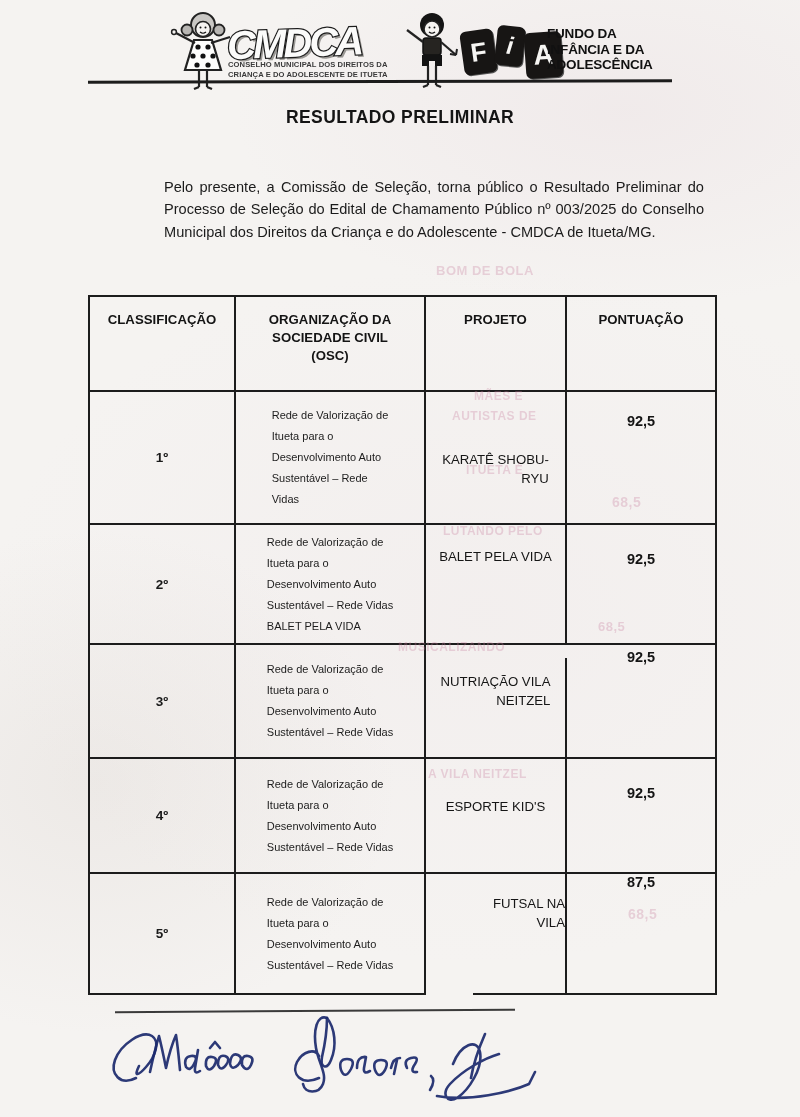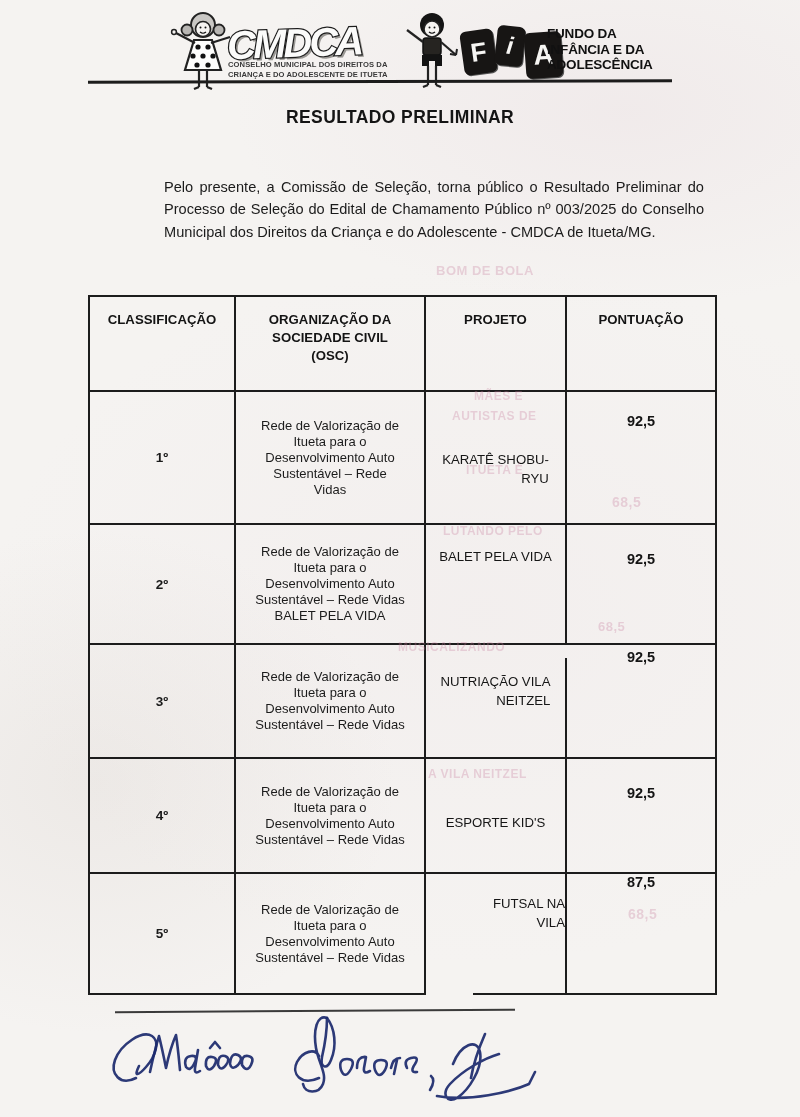--- a/index.html
+++ b/index.html
@@ -39,27 +39,27 @@
   
   .tbl{position:absolute;left:88px;top:295px;display:grid;
     grid-template-columns:146px 190px 141px 150px;
     grid-template-rows:95px 133px 120px 114px 115px 121px;
     border-left:2.5px solid #1c1c1c;border-top:2.5px solid #1c1c1c;}
   .cell{border-right:2.5px solid #1c1c1c;border-bottom:2.5px solid #1c1c1c;
     box-sizing:border-box;display:flex;justify-content:center;}
   .hcell{font-weight:bold;font-size:13.2px;line-height:18px;text-align:center;
     white-space:pre-line;padding-top:14px;color:#141414;}
   .classif{align-items:center;font-weight:bold;font-size:13.5px;}
-  .osc{align-items:center;font-size:13px;line-height:16px;text-align:center;white-space:pre-line;color:#1c1c1c;}
+  .osc{align-items:center;font-size:11px;line-height:21px;white-space:pre-line;color:#1c1c1c;}
   .proj{font-size:13.2px;line-height:19px;text-align:right;white-space:pre-line;align-items:flex-start;color:#161616;}
   .pont{font-weight:bold;font-size:14.5px;align-items:flex-start;color:#141414;}
   .r1 .proj{padding-top:58px;} .r1 .pont{padding-top:21px;}
   .r2 .proj{padding-top:22px;} .r2 .pont{padding-top:26px;}
   .r3 .proj{padding-top:14px;margin-top:13px;} .r3 .pont{padding-top:4px;}
-  .r4 .proj{padding-top:54px;} .r4 .pont{padding-top:26px;}
+  .r4 .proj{padding-top:38px;} .r4 .pont{padding-top:26px;}
   .r5 .proj{padding-top:20px;margin-left:47px;} .r5 .pont{}
   
   .trow{display:contents;}
   
   .ghost{position:absolute;font-weight:bold;color:#c77d9d;opacity:.30;letter-spacing:.5px;
     filter:blur(.4px);white-space:nowrap;}
   
   .sig-rule{position:absolute;left:115px;top:1010px;width:400px;height:2px;background:#3a3a3a;transform:rotate(-.35deg);}
   .sig{position:absolute;}
   .sig path{fill:none;stroke:#1c2a6e;stroke-width:2.6;stroke-linecap:round;stroke-linejoin:round;opacity:.93;}

